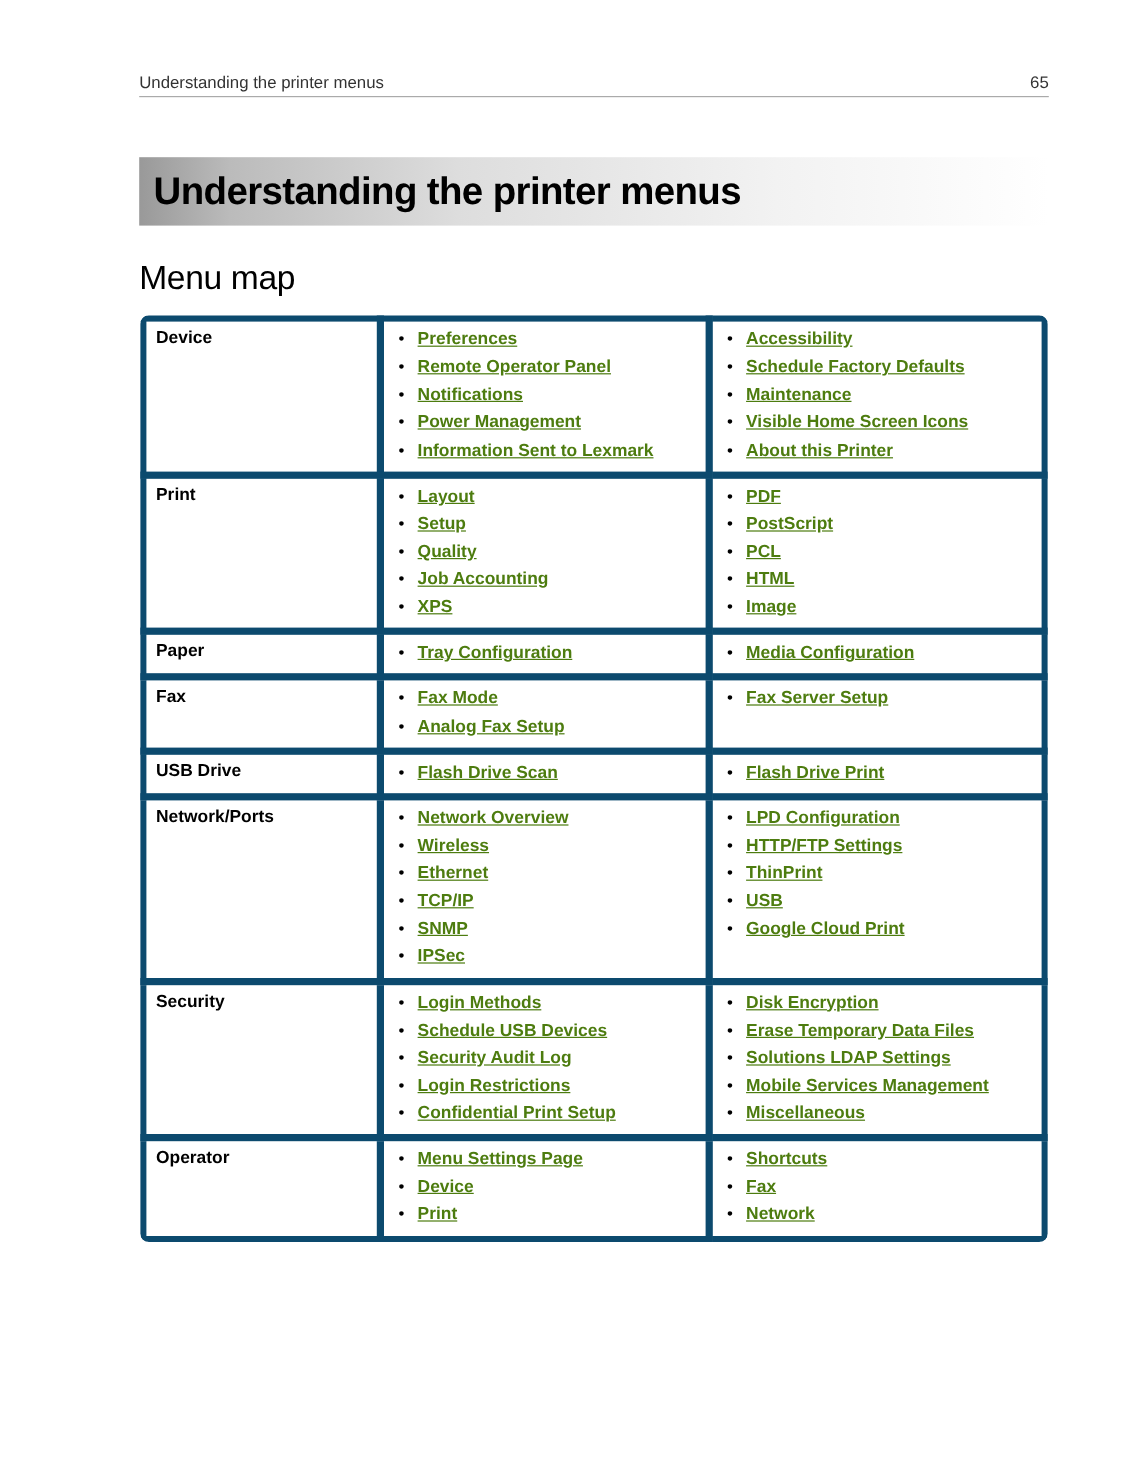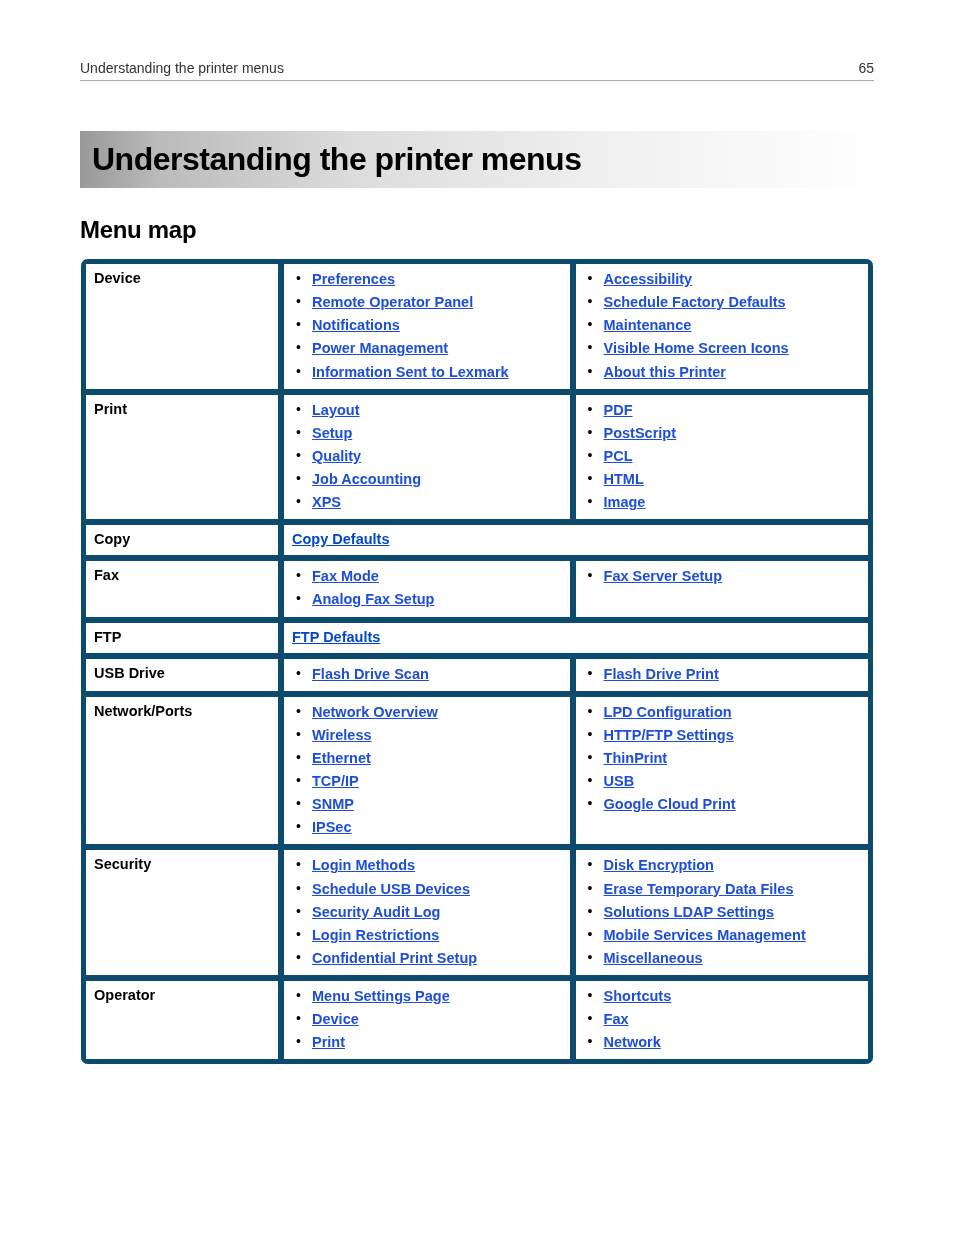--- a/index.html
+++ b/index.html
@@ -5,21 +5,21 @@
   * { box-sizing: border-box; }
   body {
     margin: 0;
     padding: 0;
     background: #fff;
     font-family: Arial, Helvetica, sans-serif;
     color: #000;
     width: 954px;
   }
   .page {
-    padding: 60px 80px 60px 80px;
+    padding: 60px 80px 60px 116px;
   }
   .running-header {
     display: flex;
     justify-content: space-between;
     font-size: 14px;
     color: #333;
     border-bottom: 1px solid #aaa;
     padding-bottom: 4px;
     margin-bottom: 50px;
   }
@@ -30,22 +30,22 @@
   }
   .banner h1 {
     margin: 0;
     font-size: 32px;
     font-weight: 800;
     color: #000;
     letter-spacing: -0.5px;
   }
   h2 {
     margin: 0 0 14px 0;
-    font-size: 24px;
-    font-weight: 700;
+    font-size: 28px;
+    font-weight: 400;
     letter-spacing: -0.3px;
   }
   table.menu-map {
     width: 100%;
     border-collapse: collapse;
     border: 1.5px solid #000;
     border-radius: 6px;
   }
   table.menu-map td {
     border: 6px solid #0c4a6e;
@@ -67,21 +67,21 @@
     padding-left: 20px;
   }
   .item-row:last-child { margin-bottom: 0; }
   .bullet {
     position: absolute;
     left: 4px;
     top: 0;
     font-size: 14px;
   }
   a.menu-link {
-    color: #1d4ed8;
+    color: #4d7c0f;
     text-decoration: underline;
     font-weight: 700;
     cursor: pointer;
   }
   a.single-link {
     color: #0047cc;
     text-decoration: underline;
     font-weight: 700;
     cursor: pointer;
   }
@@ -134,36 +134,37 @@
           </td>
           <td class="items">
             <div class="item-row"><span class="bullet">•</span><a class="menu-link">PDF</a></div>
             <div class="item-row"><span class="bullet">•</span><a class="menu-link">PostScript</a></div>
             <div class="item-row"><span class="bullet">•</span><a class="menu-link">PCL</a></div>
             <div class="item-row"><span class="bullet">•</span><a class="menu-link">HTML</a></div>
             <div class="item-row"><span class="bullet">•</span><a class="menu-link">Image</a></div>
           </td>
         </tr>
         <tr>
-          <td class="cat">Copy</td>
-          <td class="items" colspan="2"><a class="single-link">Copy Defaults</a></td>
+          <td class="cat">Paper</td>
+          <td class="items">
+            <div class="item-row"><span class="bullet">•</span><a class="menu-link">Tray Configuration</a></div>
+          </td>
+          <td class="items">
+            <div class="item-row"><span class="bullet">•</span><a class="menu-link">Media Configuration</a></div>
+          </td>
         </tr>
         <tr>
           <td class="cat">Fax</td>
           <td class="items">
             <div class="item-row"><span class="bullet">•</span><a class="menu-link">Fax Mode</a></div>
             <div class="item-row"><span class="bullet">•</span><a class="menu-link">Analog Fax Setup</a></div>
           </td>
           <td class="items">
             <div class="item-row"><span class="bullet">•</span><a class="menu-link">Fax Server Setup</a></div>
           </td>
-        </tr>
-        <tr>
-          <td class="cat">FTP</td>
-          <td class="items" colspan="2"><a class="single-link">FTP Defaults</a></td>
         </tr>
         <tr>
           <td class="cat">USB Drive</td>
           <td class="items">
             <div class="item-row"><span class="bullet">•</span><a class="menu-link">Flash Drive Scan</a></div>
           </td>
           <td class="items">
             <div class="item-row"><span class="bullet">•</span><a class="menu-link">Flash Drive Print</a></div>
           </td>
         </tr>

